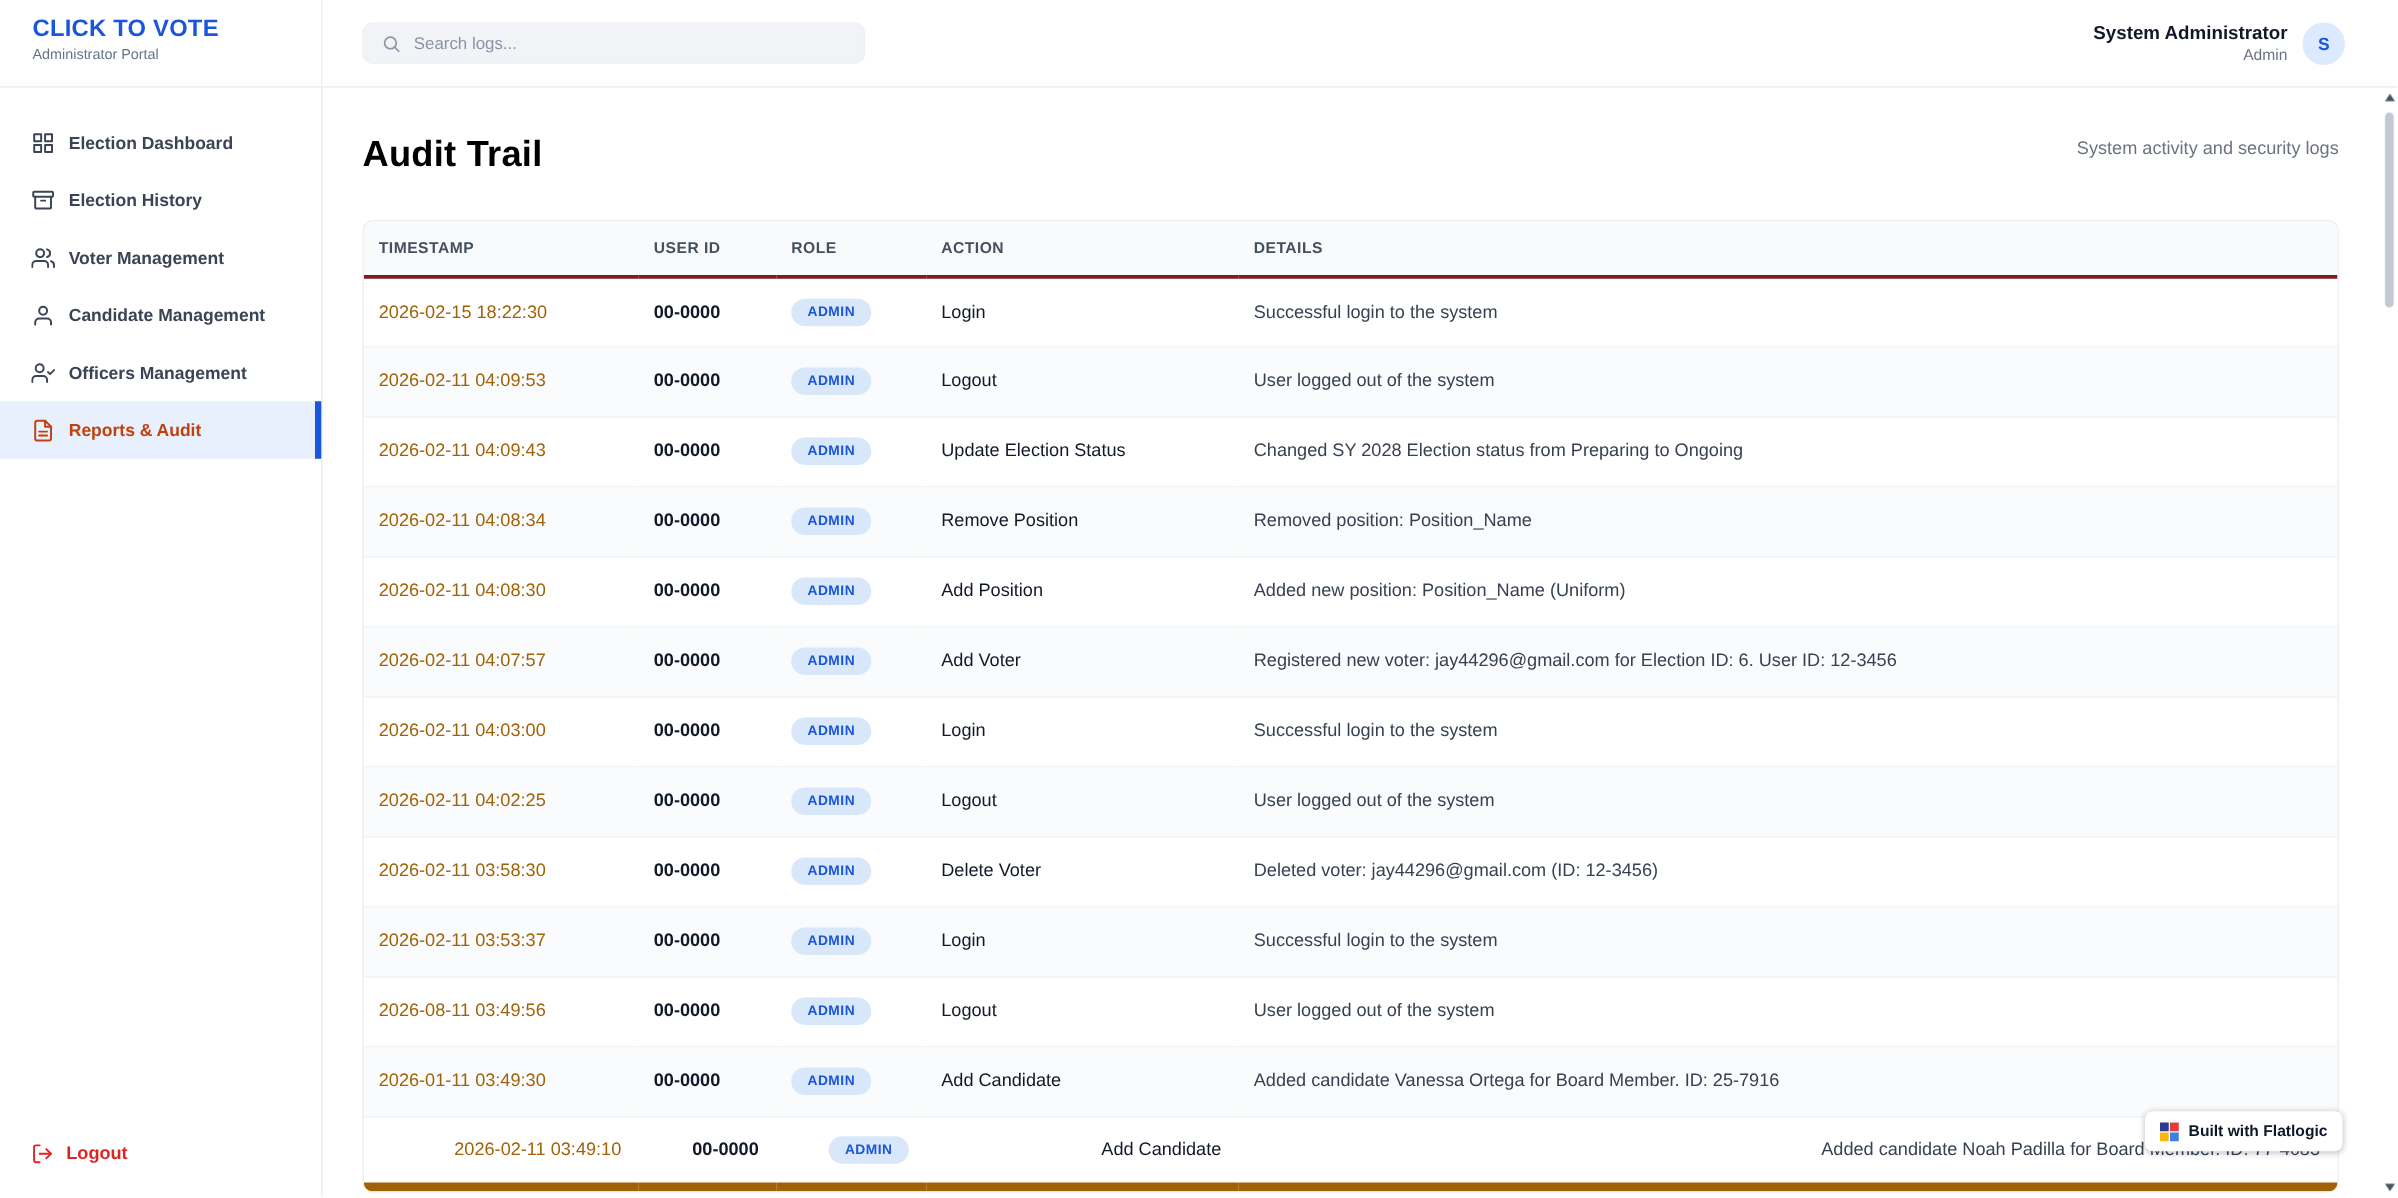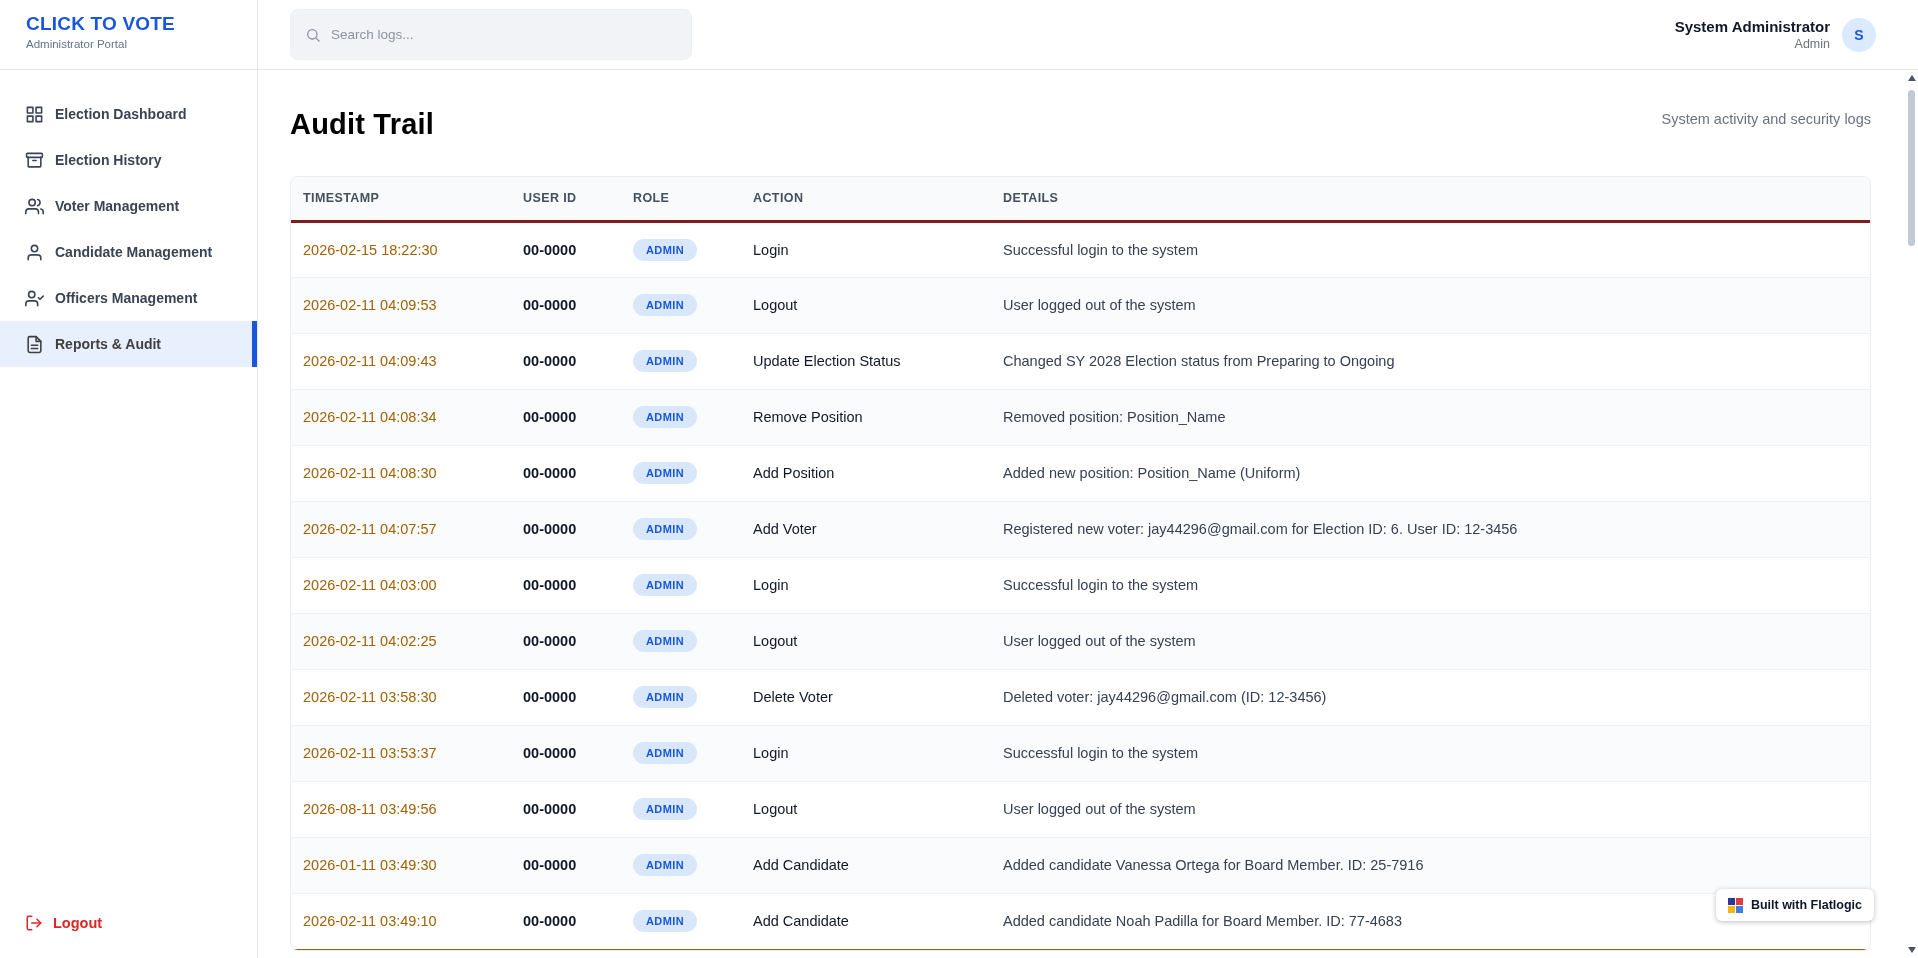--- a/index.html
+++ b/index.html
@@ -10,32 +10,32 @@
 
   
   .sidebar { width:258px; flex:0 0 258px; border-right:1px solid #e5e7eb; display:flex; flex-direction:column; background:#fff; }
   .sidebar-header { height:70px; flex:0 0 70px; padding:13px 0 0 26px; border-bottom:1px solid #e5e7eb; }
   .brand { color:#1a56db; font-size:19px; font-weight:bold; letter-spacing:0.2px; }
   .brand-sub { color:#64748b; font-size:11.5px; margin-top:3px; }
   .nav { padding-top:21px; flex:1; }
   .nav-item { position:relative; display:flex; align-items:center; gap:11px; height:46px; padding-left:25px;
               font-size:14px; font-weight:bold; color:#3b4454; cursor:pointer; }
   .nav-item svg { width:19px; height:19px; flex:none; }
-  .nav-item.active { background:#e8f0fd; color:#404040; }
+  .nav-item.active { background:#e8f0fd; color:#c2410c; }
   .nav-item.active::after { content:""; position:absolute; right:0; top:0; height:100%; width:5px; background:#1a56db; }
   .sidebar-footer { padding:0 0 26px 25px; }
   .logout-item { display:flex; align-items:center; gap:10px; color:#e02424; font-size:14.5px; font-weight:bold;
                  background:none; border:none; cursor:pointer; font-family:inherit; }
   .logout-item svg { width:18px; height:18px; }
 
   
   .main { flex:1; min-width:0; display:flex; flex-direction:column; }
   .topbar { height:70px; flex:0 0 70px; display:flex; align-items:center; justify-content:space-between;
             padding:0 42px 0 32px; border-bottom:1px solid #e5e7eb; background:#fff; }
-  .search-box { display:flex; align-items:center; gap:10px; width:402px; height:51px; background:#f1f3f6;
+  .search-box { display:flex; align-items:center; gap:10px; width:402px; height:33px; background:#f1f3f6;
                 border:1px solid #eceff3; border-radius:8px; padding:0 14px; }
   .search-box svg { width:16px; height:16px; color:#8a94a6; flex:none; }
   .search-input { border:none; outline:none; background:transparent; font-size:13.5px; color:#374151; width:100%; font-family:inherit; }
   .search-input::placeholder { color:#8a94a6; }
   .user-block { display:flex; align-items:center; gap:12px; }
   .user-text { text-align:right; }
   .user-name { font-size:15px; font-weight:bold; color:#111827; }
   .user-role { font-size:12.5px; color:#6b7280; margin-top:2px; }
   .avatar { width:34px; height:34px; border-radius:50%; background:#dbeafe; color:#1a56db; font-weight:bold;
             font-size:14px; display:flex; align-items:center; justify-content:center; cursor:pointer; }
@@ -45,21 +45,21 @@
   .page-title { font-size:29px; font-weight:bold; color:#000000; line-height:36px; letter-spacing:0.2px; }
   .page-sub { font-size:14.5px; color:#6b7280; margin-top:5px; }
 
   .table-wrap { margin-top:34px; border:1px solid #e9edf1; border-radius:8px; overflow:hidden; background:#fff; }
   table { width:100%; border-collapse:collapse; table-layout:fixed; }
   thead th { height:44px; background:#f9fafb; text-align:left; font-size:12.5px; font-weight:bold; color:#43505f;
              letter-spacing:0.4px; padding:0 0 0 12px; border-bottom:3px solid #7f1d1d; }
   tbody td { height:56px; padding:0 14px 0 12px; font-size:14.5px; color:#374151; border-bottom:1px solid #eef1f4;
              overflow:hidden; white-space:nowrap; text-overflow:ellipsis; }
   tbody tr:nth-child(even) { background:#fafbfc; }
-  tbody tr:last-child td { border-bottom:1px solid #a16207; }
+  tbody tr:last-child td { border-bottom:7px solid #a16207;text-align:right; }
   td.c-ts { color:#a16207; }
   td.c-uid { font-weight:bold; color:#111827; }
   td.c-action { font-weight:normal; color:#111827; }
   .badge { display:inline-block; background:#d9e7fb; color:#1a56db; font-size:11px; font-weight:bold;
            letter-spacing:0.4px; padding:5px 13px; border-radius:11px; }
 
   
   .scrollbar { position:fixed; top:70px; right:0; bottom:0; width:13px; background:#fff; }
   .scroll-thumb { position:absolute; top:20px; right:3px; width:7px; height:156px; border-radius:4px; background:#c3c9d2; cursor:pointer; }
   .scroll-up { position:absolute; top:5px; left:50%; transform:translateX(-50%); width:0; height:0;

